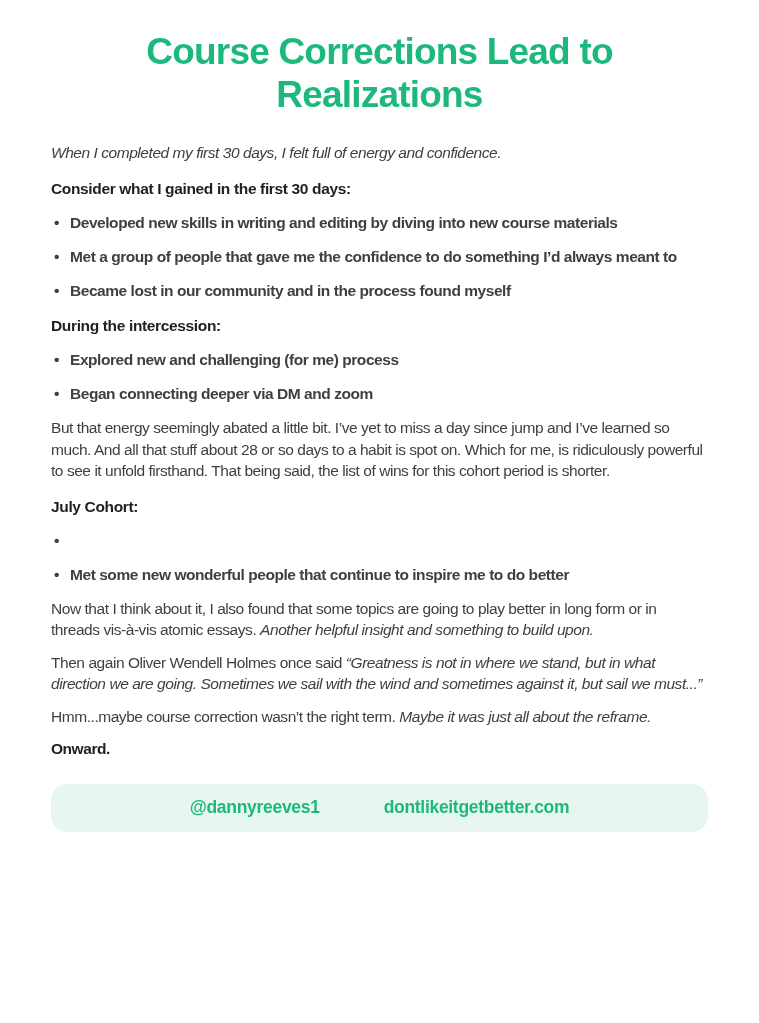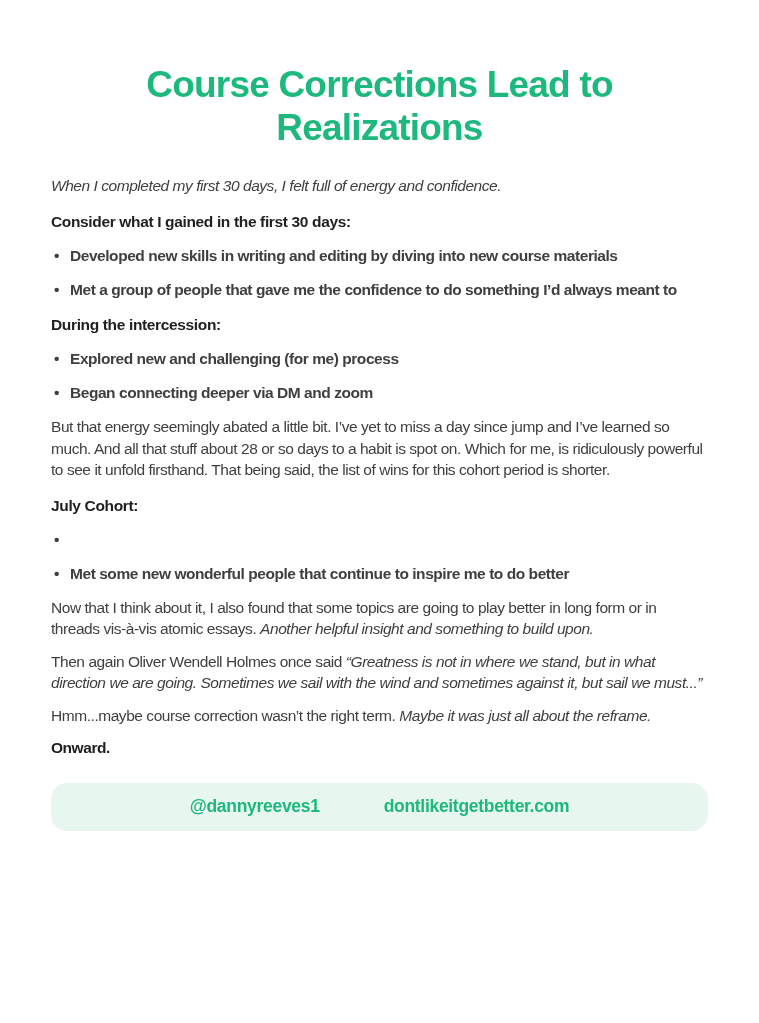--- a/index.html
+++ b/index.html
@@ -12,21 +12,21 @@
     height: 1023px;
     overflow: hidden;
     font-family: "Liberation Sans", sans-serif;
     color: var(--text, #3f3f3f);
     -webkit-font-smoothing: antialiased;
   }
   .page {
     box-sizing: border-box;
     width: 759px;
     height: 1023px;
-    padding: 55px 51px 0 51px;
+    padding: 22px 51px 0 51px;
     border-radius: 31px;
   }
   .title {
     color: var(--accent, #1db97c);
     font-size: 37px;
     line-height: 43px;
     font-weight: 800;
     letter-spacing: -0.8px;
     text-align: center;
     max-width: 560px;
@@ -84,20 +84,21 @@
 <div class="page">
 
   <h1 class="title">Course Corrections Lead to Realizations</h1>
 
   <p class="para intro">When I completed my first 30 days, I felt full of energy and confidence.</p>
 
   <p class="heading">Consider what I gained in the first 30 days:</p>
 
   <p class="bullet"><span class="marker"></span><span>Developed new skills in writing and editing by diving into new course materials</span></p>
   <p class="bullet"><span class="marker"></span><span>Met a group of people that gave me the confidence to do something I’d always meant to</span></p>
+  <p class="bullet"><span class="marker"></span><span>Became lost in our community and in the process found myself</span></p>
 
   <p class="heading">During the intercession:</p>
 
   <p class="bullet"><span class="marker"></span><span>Explored new and challenging (for me) process</span></p>
   <p class="bullet"><span class="marker"></span><span>Began connecting deeper via DM and zoom</span></p>
 
   <p class="para">But that energy seemingly abated a little bit. I’ve yet to miss a day since jump and I’ve learned so much. And all that stuff about 28 or so days to a habit is spot on. Which for me, is ridiculously powerful to see it unfold firsthand. That being said, the list of wins for this cohort period is shorter.</p>
 
   <p class="heading">July Cohort:</p>
 

